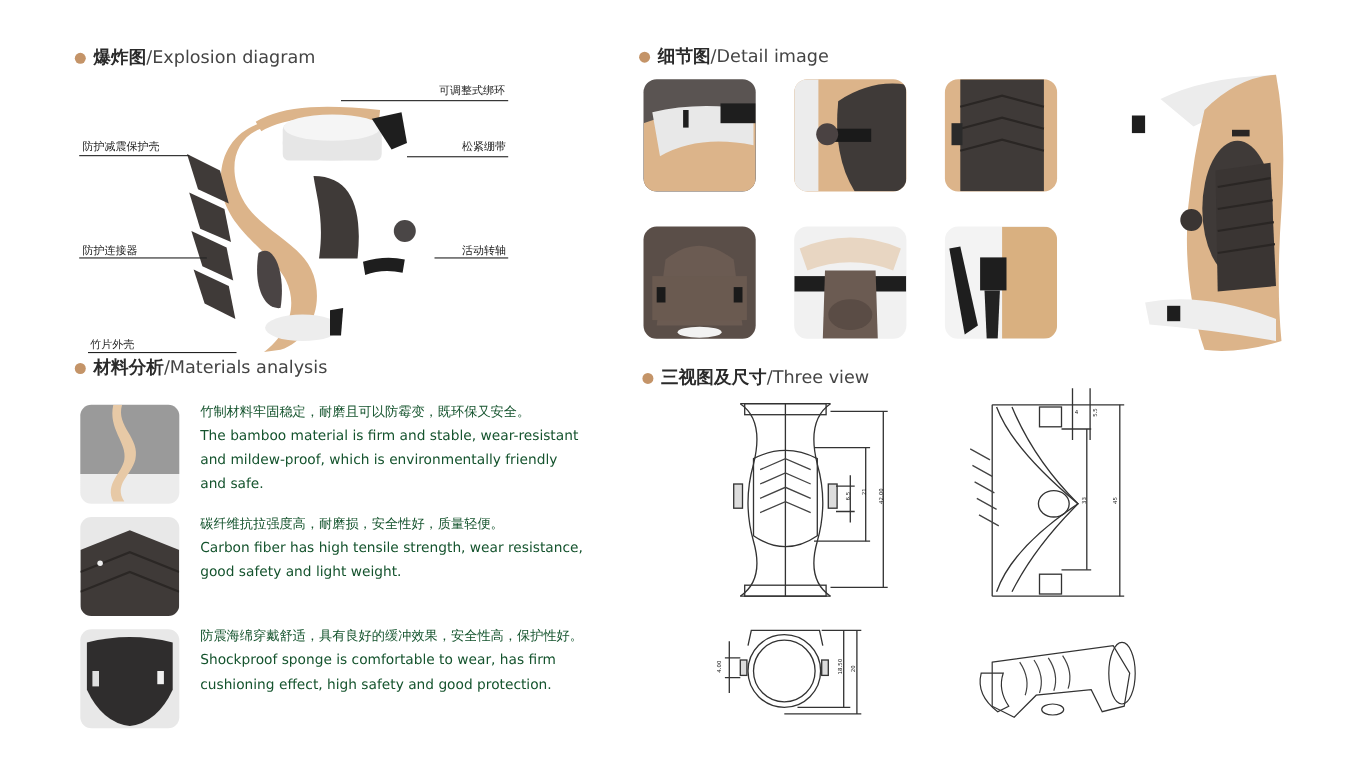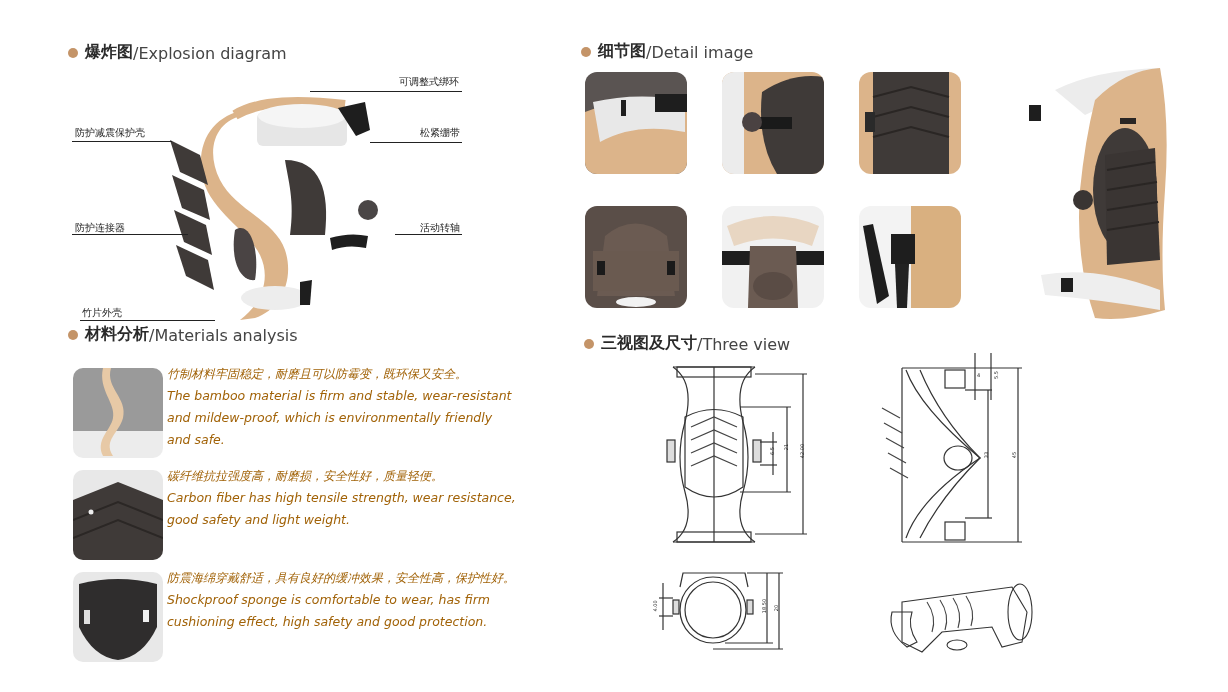--- a/index.html
+++ b/index.html
@@ -1,28 +1,28 @@
 <!DOCTYPE html>
 <html><head>
 <meta charset="utf-8">
 <style>
   * { box-sizing: border-box; margin: 0; padding: 0; }
   html, body { width: 1228px; height: 692px; background: #ffffff; overflow: hidden; }
   body { position: relative; font-family: "DejaVu Sans", sans-serif; color: #333; }
 
-  .sec-title { position: absolute; display: flex; align-items: flex-end; white-space: nowrap; }
+  .sec-title { position: absolute; display: flex; align-items: flex-start; white-space: nowrap; }
   .sec-title .dot { width: 10px; height: 10px; border-radius: 50%; background: #c49468; margin-right: 7px; align-self: center; }
   .sec-title .cn { font-size: 16px; font-weight: bold; color: #2a2a2a; }
   .sec-title .en { font-size: 16px; color: #444; }
 
   .label { position: absolute; font-size: 10px; color: #222; white-space: nowrap; }
   .leader { position: absolute; border-top: 1.4px solid #222; }
 
   .mat-thumb { position: absolute; width: 90px; height: 90px; border-radius: 10px; overflow: hidden; }
-  .mat-text { position: absolute; left: 167px; width: 350px; font-size: 12.5px; line-height: 22px; color: #a16207; font-style: italic; }
+  .mat-text { position: absolute; left: 182px; width: 350px; font-size: 12.5px; line-height: 22px; color: #14532d; }
   .mat-text .cn { font-size: 12px; }
 
   .detail { position: absolute; width: 102px; height: 102px; border-radius: 12px; overflow: hidden; }
 
   svg { display: block; }
 </style>
 </head>
 <body>
 
 <div class="sec-title" style="left:68px; top:42px;">

